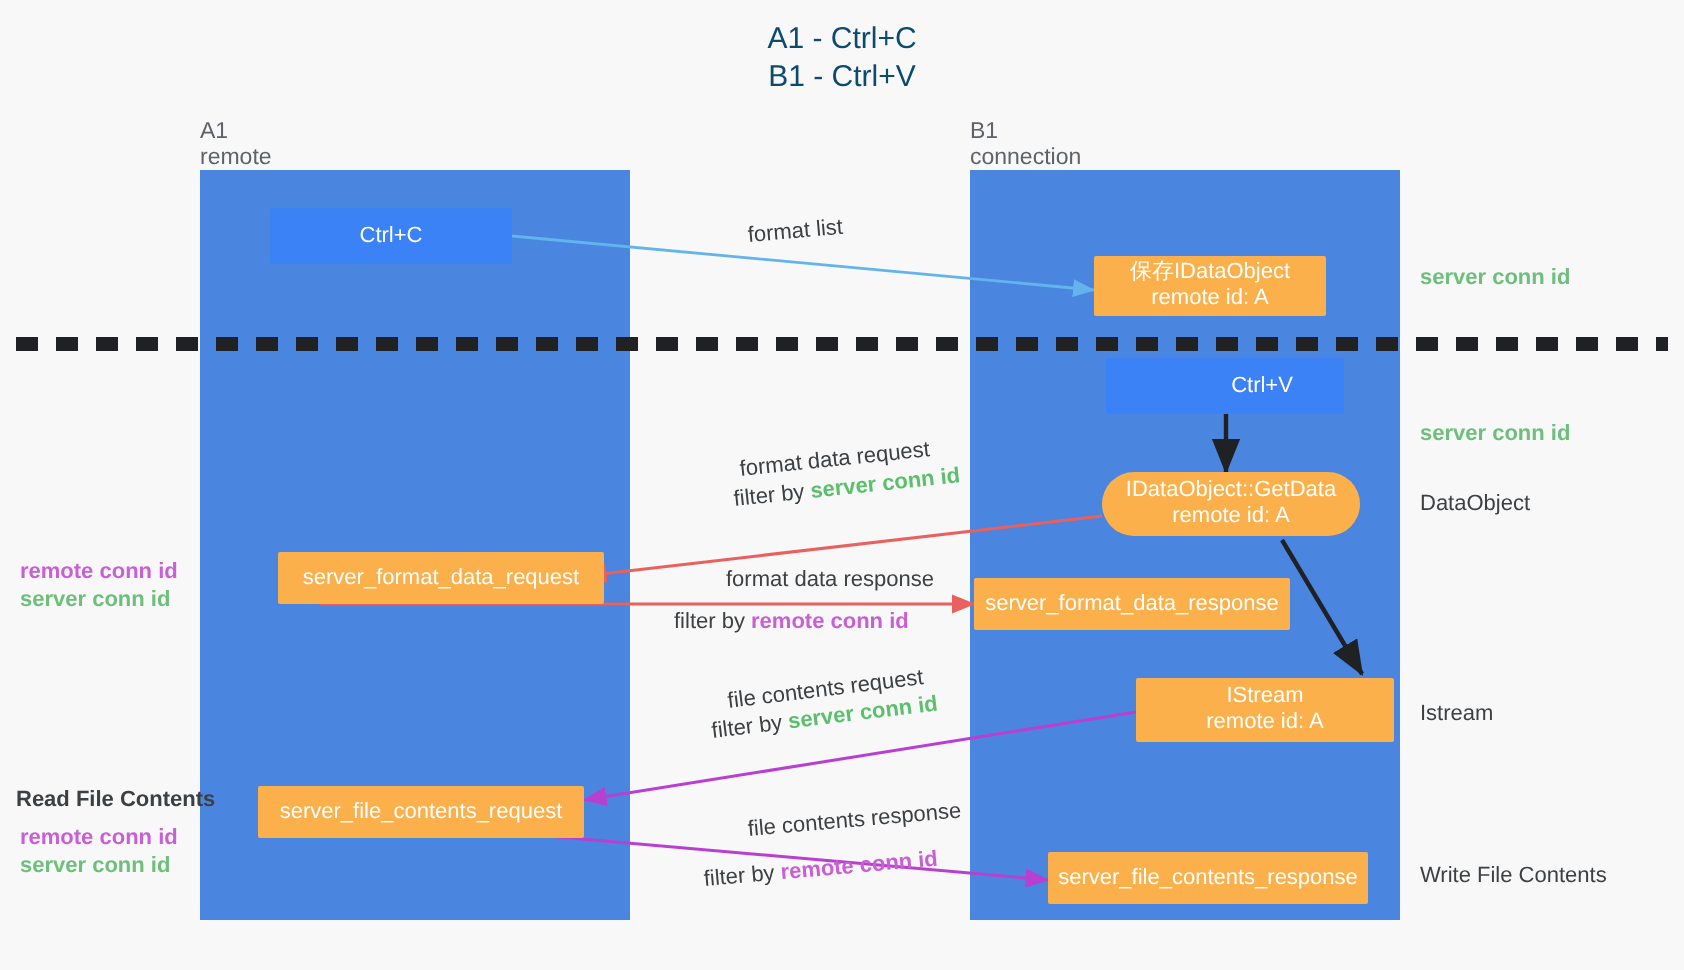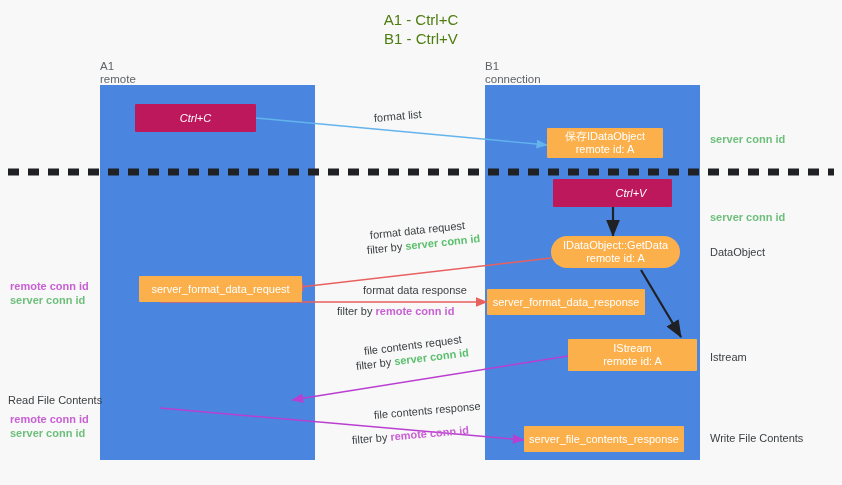--- a/index.html
+++ b/index.html
@@ -15,21 +15,21 @@
   #canvas { position: absolute; left: 0; top: 0; width: 842px; height: 485px; }
 
   .abs { position: absolute; }
 
   
   #title {
     left: 0; top: 10px; width: 842px;
     text-align: center;
     font-size: 15px;
     line-height: 19px;
-    color: #4d7c0f;
+    color: #0c4a6e;
     white-space: pre-line;
   }
 
   
   .lane-header {
     text-align: left;
     font-size: 11.5px;
     line-height: 13px;
     color: #5f6368;
   }
@@ -46,21 +46,21 @@
     align-items: center;
     justify-content: center;
     text-align: center;
     color: #ffffff;
     font-size: 11px;
     line-height: 13px;
     border-radius: 1px;
     white-space: pre-line;
     padding: 0 4px;
   }
-  .node.green { background: #be185d; font-style: italic; }
+  .node.green { background: #3b82f6; }
   .node.orange { background: #fbb04c; }
 
   
   .edge-label {
     font-size: 11px;
     line-height: 15px;
     color: #3c4043;
     white-space: nowrap;
     transform-origin: left center;
   }
@@ -68,21 +68,21 @@
   .edge-label .hl-remote { color: #c95fd4; font-weight: bold; }
 
   
   .side-note {
     font-size: 11px;
     line-height: 14px;
     white-space: nowrap;
   }
   .side-note.server { color: #6dbf7b; font-weight: bold; }
   .side-note.remote { color: #c95fd4; font-weight: bold; }
-  .side-note.plain { color: #3c4043; font-weight: normal; }
+  .side-note.plain { color: #3c4043; font-weight: bold; }
   .side-note.right-plain { color: #3c4043; text-align: right; }
 
   svg#wires { position: absolute; left: 0; top: 0; width: 842px; height: 485px; pointer-events: none; }
 </style>
 </head>
 <body>
 
 <div id="canvas">
 
   <div id="title" class="abs">A1 - Ctrl+C
@@ -130,20 +130,21 @@
 
     <path d="M160,408 L524,440" stroke="#b93fd0" stroke-width="1.5" fill="none" marker-end="url(#ah-purple)"></path>
 
     <path d="M8,172 L834,172" stroke="#202124" stroke-width="7" fill="none" stroke-dasharray="11 9" stroke-linecap="butt"></path>
   </svg>
 
   <div class="abs node green" style="left:135px; top:104px; width:121px; height:28px;">Ctrl+C</div>
 
   <div class="abs node orange" style="left:129px; top:276px; width:163px; height:26px;margin-left:10px;">server_format_data_request</div>
 
+  <div class="abs node orange" style="left:129px; top:393px; width:163px; height:26px;">server_file_contents_request</div>
 
   <div class="abs node orange" style="left:547px; top:128px; width:116px; height:30px;">保存IDataObject
 remote id: A</div>
 
   <div class="abs node green" style="left:553px; top:179px; width:119px; height:28px;padding-left:41px;">Ctrl+V</div>
 
   <div class="abs node orange" style="left:551px; top:236px; width:129px; height:32px;border-radius:16px;">IDataObject::GetData
 remote id: A</div>
 
   <div class="abs node orange" style="left:487px; top:289px; width:158px; height:26px;">server_format_data_response</div>

